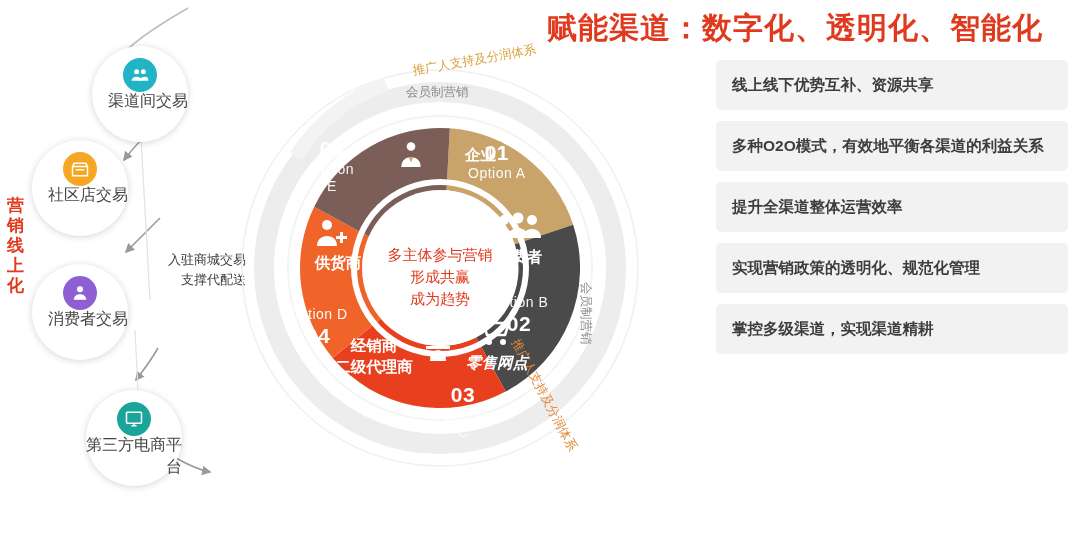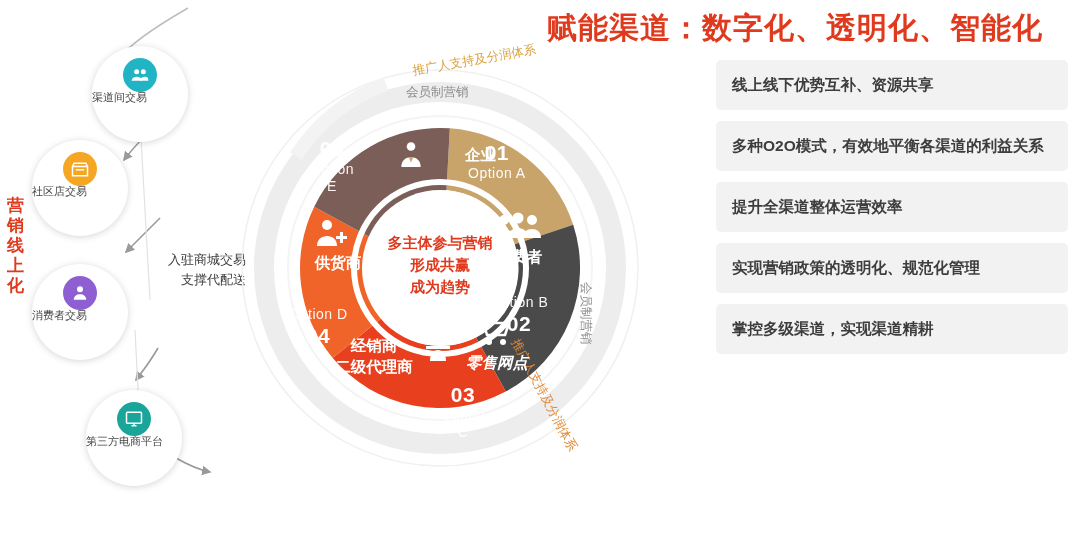--- a/index.html
+++ b/index.html
@@ -65,24 +65,24 @@
   .vlabel span { display: block; }
 
   
   .node {
     position: absolute;
     width: 96px;
     height: 96px;
     border-radius: 50%;
     background: #ffffff;
     box-shadow: 0 1px 7px rgba(0,0,0,0.17);
-    text-align: left;
+    text-align: right;
     box-sizing: border-box;
     padding-top: 48px;
-    font-size: 11px;
+    font-size: 16px;
     color: #444;
     line-height: 1.35;
   }
   .node .badge {
     position: absolute;
     left: 50%;
     top: 12px;
     transform: translateX(-50%);
     width: 34px;
     height: 34px;
@@ -129,26 +129,26 @@
     text-align: center;
     line-height: 1.2;
   }
   .num { font-size: 21px; font-weight: bold; letter-spacing: 0.5px; }
   .opt { font-size: 14px; letter-spacing: 0.5px; opacity: 0.95; }
   .seg-name { font-size: 15.5px; font-weight: bold; }
 
   .center-text {
     position: absolute;
     left: 124px;
-    top: 196px;
+    top: 208px;
     width: 160px;
     text-align: center;
     color: #e03a1e;
     font-size: 15px;
-    font-weight: bold;
+    font-weight: normal;
     line-height: 1.45;
   }
 
   
   .ring-cap {
     position: absolute;
     font-size: 12.5px;
     white-space: nowrap;
   }
 

